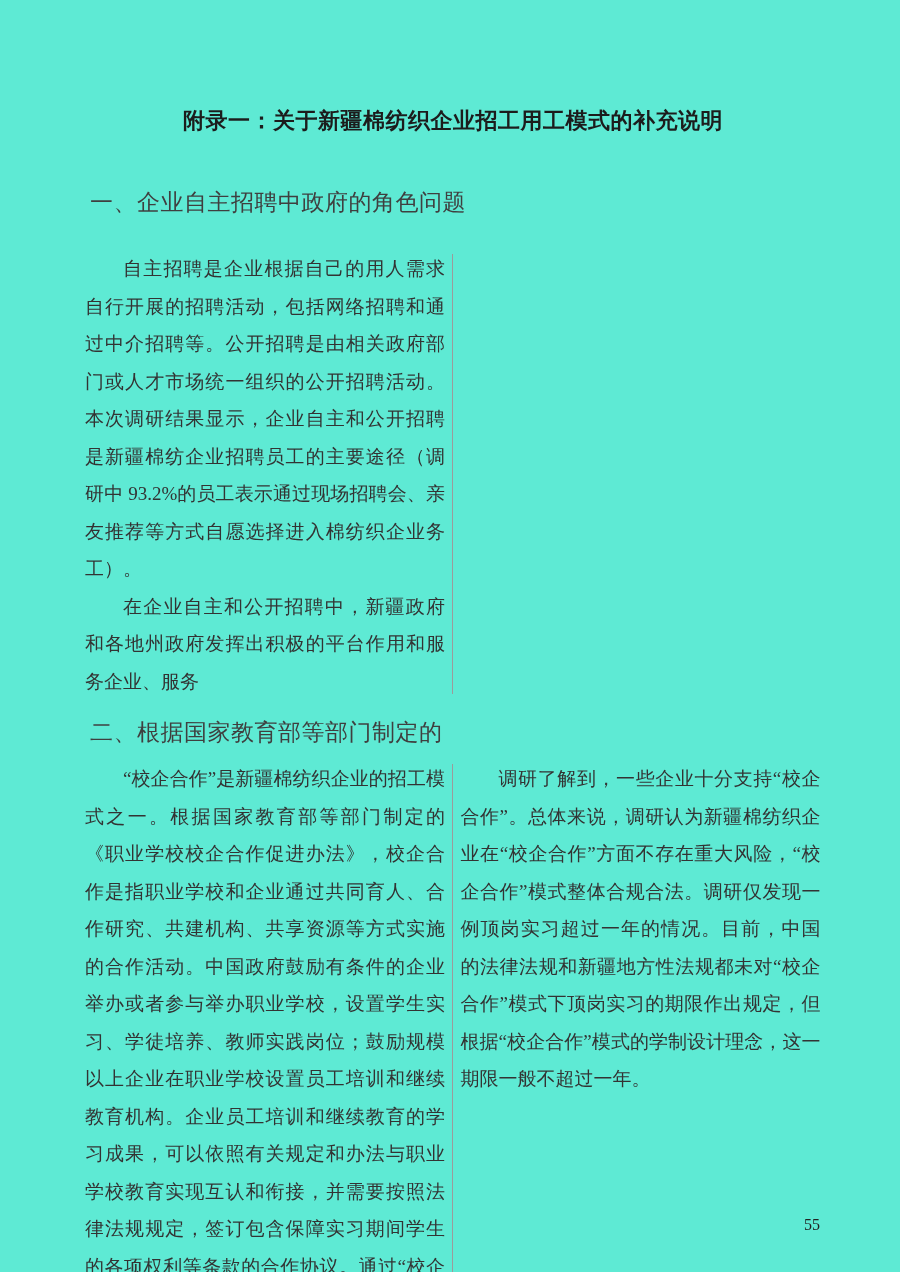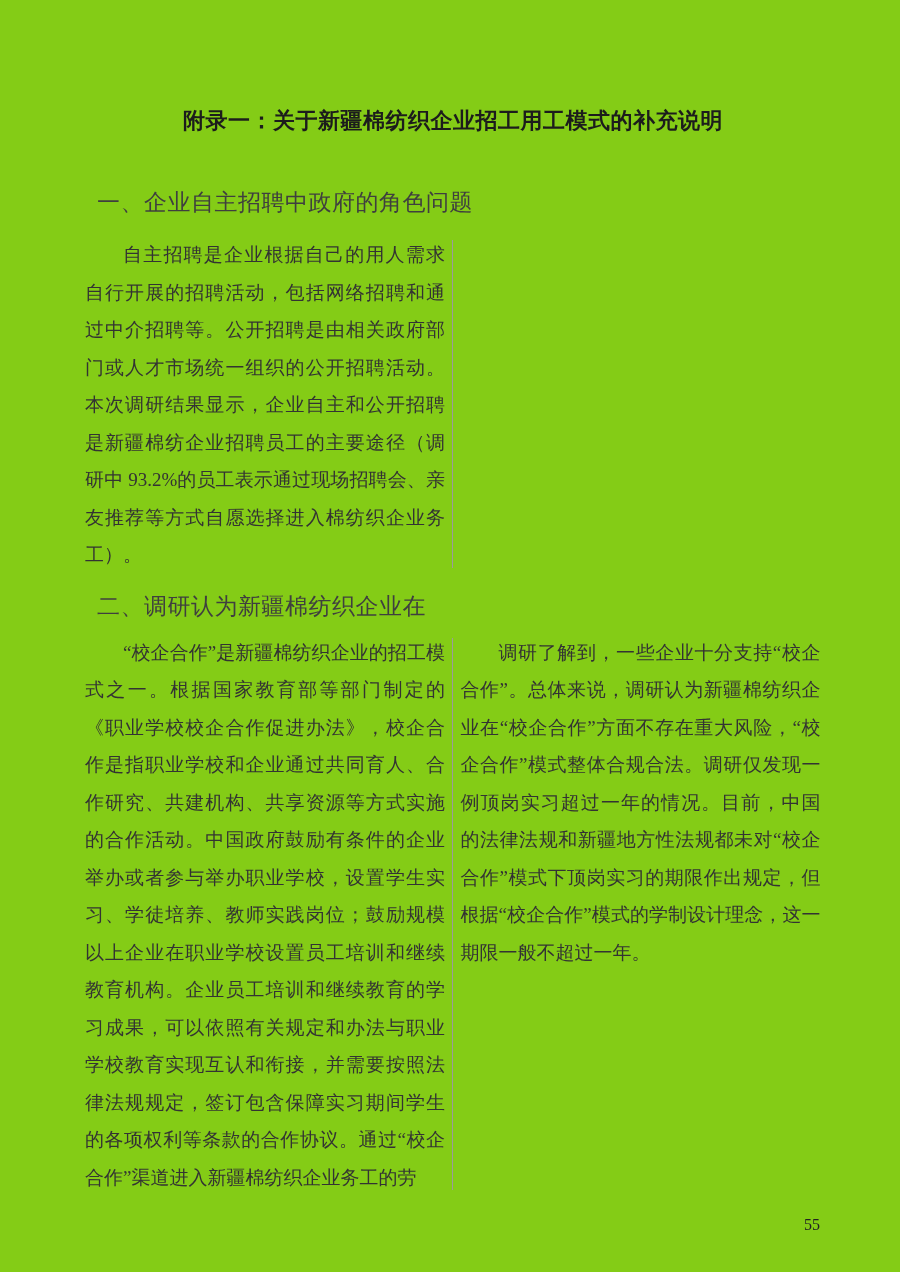--- a/index.html
+++ b/index.html
@@ -5,53 +5,53 @@
   html, body {
     margin: 0;
     padding: 0;
     background: #ffffff;
   }
   .page {
     position: relative;
     width: 900px;
     height: 1272px;
     margin: 0 auto;
-    background: #84cc16;
+    background: #5eead4;
     box-sizing: border-box;
     padding: 106px 79px 0 85px;
     overflow: hidden;
     font-family: "Liberation Serif", serif;
     color: #333333;
   }
   .doc-title {
     margin: 0;
     font-family: "Liberation Sans", sans-serif;
     font-size: 22px;
     line-height: 30px;
     font-weight: bold;
     text-align: center;
     color: #1c1c1c;
     letter-spacing: 0.5px;
   }
   .section-heading {
-    margin: 12px;
+    margin: 5px;
     font-family: "Liberation Sans", sans-serif;
     font-size: 23px;
     line-height: 32px;
     font-weight: 500;
     color: #3f3f3f;
     letter-spacing: 0.5px;
   }
   .section-1 .section-heading { margin-top: 50px; }
   .section-2 .section-heading { margin-top: 16px; }
   .cols {
     display: flex;
     align-items: stretch;
   }
-  .section-1 .cols { margin-top: 18px; }
+  .section-1 .cols { margin-top: 32px; }
   .section-2 .cols { margin-top: 12px; }
   .col {
     width: 360px;
     flex: 0 0 360px;
     font-size: 19px;
     line-height: 37.5px;
     text-align: justify;
     text-justify: inter-character;
   }
   .col p {
@@ -81,27 +81,28 @@
 
 <div class="page">
 
   <h1 class="doc-title">附录一：关于新疆棉纺织企业招工用工模式的补充说明</h1>
 
   <section class="section-1">
     <h2 class="section-heading">一、企业自主招聘中政府的角色问题</h2>
     <div class="cols">
       <div class="col">
         <p class="indent">自主招聘是企业根据自己的用人需求自行开展的招聘活动，包括网络招聘和通过中介招聘等。公开招聘是由相关政府部门或人才市场统一组织的公开招聘活动。本次调研结果显示，企业自主和公开招聘是新疆棉纺企业招聘员工的主要途径（调研中 93.2%的员工表示通过现场招聘会、亲友推荐等方式自愿选择进入棉纺织企业务工）。</p>
+        <p class="indent">在企业自主和公开招聘中，新疆政府和各地州政府发挥出积极的平台作用和服务企业、服务</p>
       </div>
       <div class="divider"></div>
     </div>
   </section>
 
   <section class="section-2">
-    <h2 class="section-heading">二、调研认为新疆棉纺织企业在</h2>
+    <h2 class="section-heading">二、根据国家教育部等部门制定的</h2>
     <div class="cols">
       <div class="col">
         <p class="indent">“校企合作”是新疆棉纺织企业的招工模式之一。根据国家教育部等部门制定的《职业学校校企合作促进办法》，校企合作是指职业学校和企业通过共同育人、合作研究、共建机构、共享资源等方式实施的合作活动。中国政府鼓励有条件的企业举办或者参与举办职业学校，设置学生实习、学徒培养、教师实践岗位；鼓励规模以上企业在职业学校设置员工培训和继续教育机构。企业员工培训和继续教育的学习成果，可以依照有关规定和办法与职业学校教育实现互认和衔接，并需要按照法律法规规定，签订包含保障实习期间学生的各项权利等条款的合作协议。通过“校企合作”渠道进入新疆棉纺织企业务工的劳</p>
       </div>
       <div class="divider"></div>
       <div class="col">
         <p class="indent">调研了解到，一些企业十分支持“校企合作”。总体来说，调研认为新疆棉纺织企业在“校企合作”方面不存在重大风险，“校企合作”模式整体合规合法。调研仅发现一例顶岗实习超过一年的情况。目前，中国的法律法规和新疆地方性法规都未对“校企合作”模式下顶岗实习的期限作出规定，但根据“校企合作”模式的学制设计理念，这一期限一般不超过一年。</p>
       </div>
     </div>
   </section>

